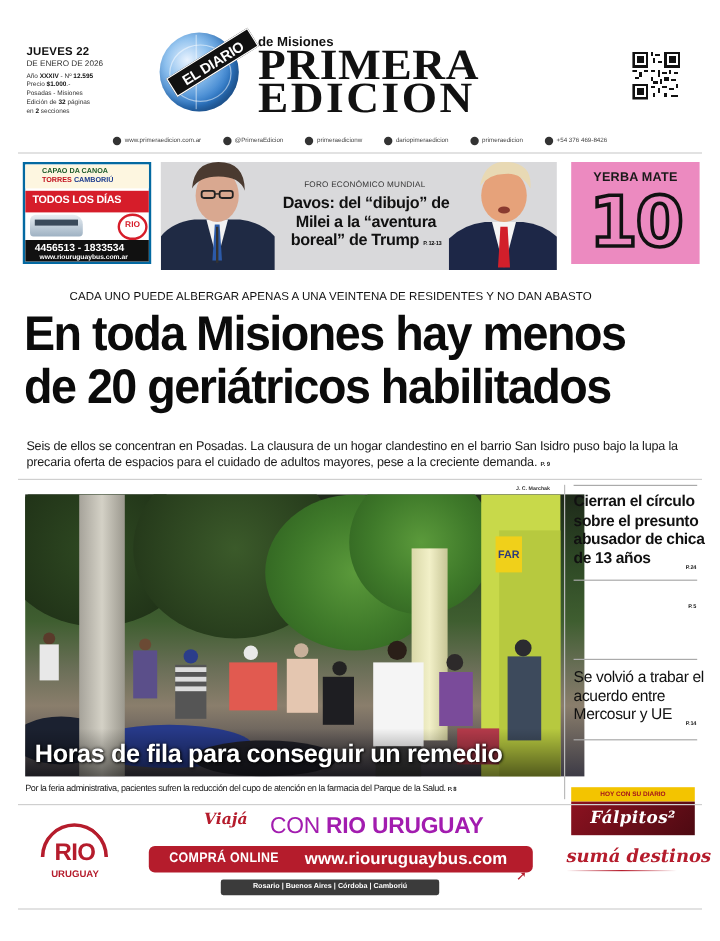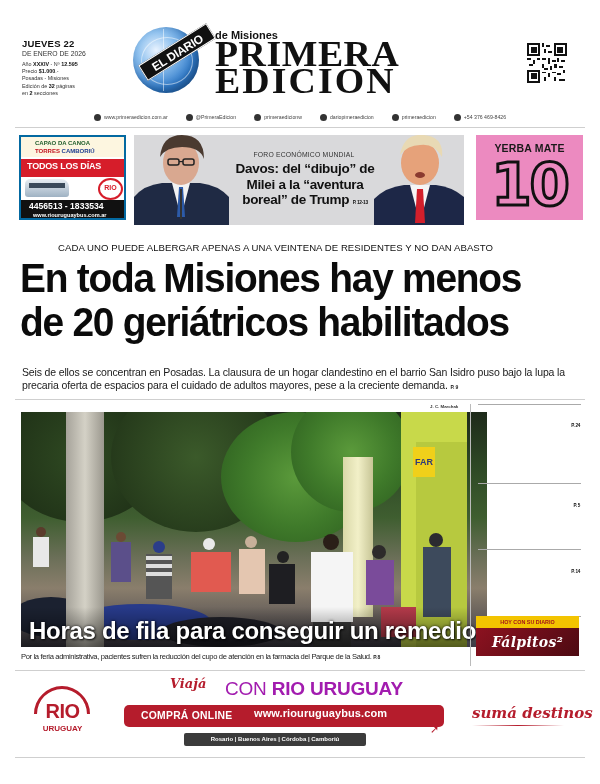--- a/index.html
+++ b/index.html
@@ -80,46 +80,46 @@
     background: linear-gradient(180deg, #1e2a1a 0%, #2f4a26 25%, #3f5e30 45%, #6b6f58 62%, #8a7e6c 75%, #3d3b46 100%); }
   .credit { position: absolute; left: 430px; top: 404px; font-size: 4.4px; font-weight: bold; color: #333; }
   .photo .tree { position: absolute; border-radius: 50%; background: radial-gradient(circle, #5b9a3b 0%, #3f7a2a 50%, #2b5a1e 100%); }
   .photo .pole { position: absolute; left: 45px; top: 0; width: 38px; height: 235px; background: linear-gradient(90deg, #a6a39a, #d4d1c6 50%, #9b988e); }
   .photo .wall { position: absolute; left: 380px; top: 0; width: 66px; height: 235px; background: #c8d94a; }
   .photo .wall-inner { position: absolute; left: 395px; top: 30px; width: 51px; height: 205px; background: #b7c93f; }
   .photo .far-sign { position: absolute; left: 392px; top: 35px; width: 22px; height: 30px; background: #f0d01a; color: #2e3b7a; font-size: 9px; font-weight: bold; line-height: 30px; padding-left: 2px; }
   .photo .column { position: absolute; left: 322px; top: 45px; width: 30px; height: 160px; background: linear-gradient(90deg, #d9d8a8, #f2f0c8 50%, #c7c596); }
   .photo .crowd { position: absolute; left: 0; top: 110px; width: 446px; height: 125px; }
   .photo .shadow { position: absolute; left: 0; top: 195px; width: 446px; height: 40px; background: linear-gradient(180deg, rgba(0,0,0,0), rgba(0,0,0,0.55)); }
-  .photo-title { position: absolute; left: 8px; top: 205px; font-weight: bold; font-size: 24px; color: #fff; letter-spacing: -0.3px;
+  .photo-title { position: absolute; left: 8px; top: 205px; font-weight: bold; font-size: 21px; color: #fff; letter-spacing: -0.3px;
     text-shadow: 0 0 3px rgba(0,0,0,0.8), 1px 1px 2px rgba(0,0,0,0.7); white-space: nowrap; }
   .photo-caption { position: absolute; left: 21px; top: 652px; width: 450px; font-size: 7.6px; color: #222; letter-spacing: -0.35px; white-space: nowrap; }
 
   
   .sidebar { position: absolute; left: 470px; top: 404px; width: 115px; height: 262px; border-left: 1px solid #bbb; }
   .side-rule { position: absolute; left: 7px; width: 103px; height: 1px; background: #aaa; }
   .side-story { position: absolute; left: 7px; width: 110px; font-size: 13px; line-height: 15.5px; color: #111; letter-spacing: -0.3px; }
   .side-story.bold { font-weight: bold; }
   .side-story .pg { font-size: 4.6px; font-weight: bold; float: right; margin-top: 8px; margin-right: 8px; }
-  .falpitos { position: absolute; left: 476px; top: 616px; width: 103px; height: 40px; }
+  .falpitos { position: absolute; left: 476px; top: 656px; width: 103px; height: 40px; }
   .falpitos .band { position: absolute; left: 0; top: 0; width: 103px; height: 12px; background: #f3c400; color: #a4161a; font-size: 5.4px; font-weight: bold; text-align: center; line-height: 12px; }
   .falpitos .logo2 { position: absolute; left: 0; top: 12px; width: 103px; height: 28px; background: linear-gradient(135deg, #8c1220, #4d0a12); color: #fff; font-family: "DejaVu Serif", serif; font-weight: bold; font-size: 14px; text-align: center; line-height: 28px; font-style: italic; letter-spacing: 0.3px; }
 
   
   .bottom-ad { position: absolute; left: 20px; top: 671px; width: 565px; height: 84px; }
   .rio-logo { position: absolute; left: 10px; top: 15px; width: 65px; height: 55px; }
   .rio-arc { position: absolute; left: 4px; top: 0; width: 56px; height: 56px; border-radius: 50%; border: 3px solid #b51c2c; border-bottom-color: transparent; border-right-color: transparent; transform: rotate(45deg); }
   .rio-word { position: absolute; left: 0; top: 14px; width: 65px; text-align: center; font-weight: bold; font-size: 20px; color: #b51c2c; letter-spacing: -0.5px; }
   .uruguay-word { position: absolute; left: 0; top: 38px; width: 65px; text-align: center; font-weight: bold; font-size: 8px; color: #b51c2c; }
   .viaja { position: absolute; left: 137px; top: 5px; font-family: "DejaVu Serif", serif; font-style: italic; font-weight: bold; font-size: 13px; color: #b51c2c; margin-left: 13px; }
   .con-rio { position: absolute; left: 205px; top: 7px; font-size: 19px; color: #a21caf; letter-spacing: -0.2px; white-space: nowrap; }
   .con-rio b { font-weight: bold; }
   .red-pill { position: absolute; left: 104px; top: 34px; width: 320px; height: 22px; background: #b51c2c; border-radius: 5px; }
   .compra { position: absolute; left: 121px; top: 38px; font-weight: bold; font-size: 11.5px; color: #fff; letter-spacing: 0.3px; white-space: nowrap; transform: scaleX(0.9); transform-origin: left; }
-  .website { position: absolute; left: 234px; top: 36px; font-weight: bold; font-size: 11px; color: #fff; white-space: nowrap; letter-spacing: 0.1px; }
+  .website { position: absolute; left: 234px; top: 36px; font-weight: bold; font-size: 14px; color: #fff; white-space: nowrap; letter-spacing: 0.1px; }
   .cursor { position: absolute; left: 410px; top: 52px; font-size: 11px; color: #b51c2c; }
   .cities-pill { position: absolute; left: 164px; top: 62px; width: 182px; height: 13px; background: #3b3b3b; border-radius: 2px; color: #fff; font-size: 6px; font-weight: bold; text-align: center; line-height: 13px; white-space: nowrap; }
   .suma { position: absolute; left: 452px; top: 33px; font-family: "DejaVu Serif", serif; font-style: italic; font-weight: bold; font-size: 15px; color: #b51c2c; white-space: nowrap; }
   .suma-line { position: absolute; left: 452px; top: 54px; width: 92px; height: 1px; background: linear-gradient(90deg, transparent, #b51c2c, transparent); }
 </style>
 </head>
 <body>
 
 <div class="masthead">
   <div class="dateblock">
@@ -300,25 +300,25 @@
     </g>
   </svg>
   <div class="pole"></div>
   <div class="shadow"></div>
   <div class="photo-title">Horas de fila para conseguir un remedio</div>
 </div>
 <div class="photo-caption"><span>Por la feria administrativa, pacientes sufren la reducción del cupo de atención en la farmacia del Parque de la Salud.</span> <span class="pg">P. 8</span></div>
 
 <div class="sidebar">
   <div class="side-rule" style="top:0"></div>
-  <div class="side-story bold" style="top:6px"> <span class="pg">P. 24</span></div>
+  <div class="side-story bold" style="top:6px"><span>Cierran el círculo sobre el presunto abusador de chica de 13 años</span> <span class="pg">P. 24</span></div>
   <div class="side-rule" style="top:79px"></div>
   <div class="side-story" style="top:86px"> <span class="pg">P. 5</span></div>
   <div class="side-rule" style="top:145px"></div>
-  <div class="side-story" style="top:152px"> <span class="pg">P. 14</span></div>
+  <div class="side-story" style="top:152px"><span>Se volvió a trabar el acuerdo entre Mercosur y UE</span> <span class="pg">P. 14</span></div>
   <div class="side-rule" style="top:212px"></div>
 </div>
 <div class="falpitos">
   <div class="band">HOY CON SU DIARIO</div>
   <div class="logo2">Fálpitos²</div>
 </div>
 
 <div class="rule" style="top:670px"></div>
 
 <div class="bottom-ad">

